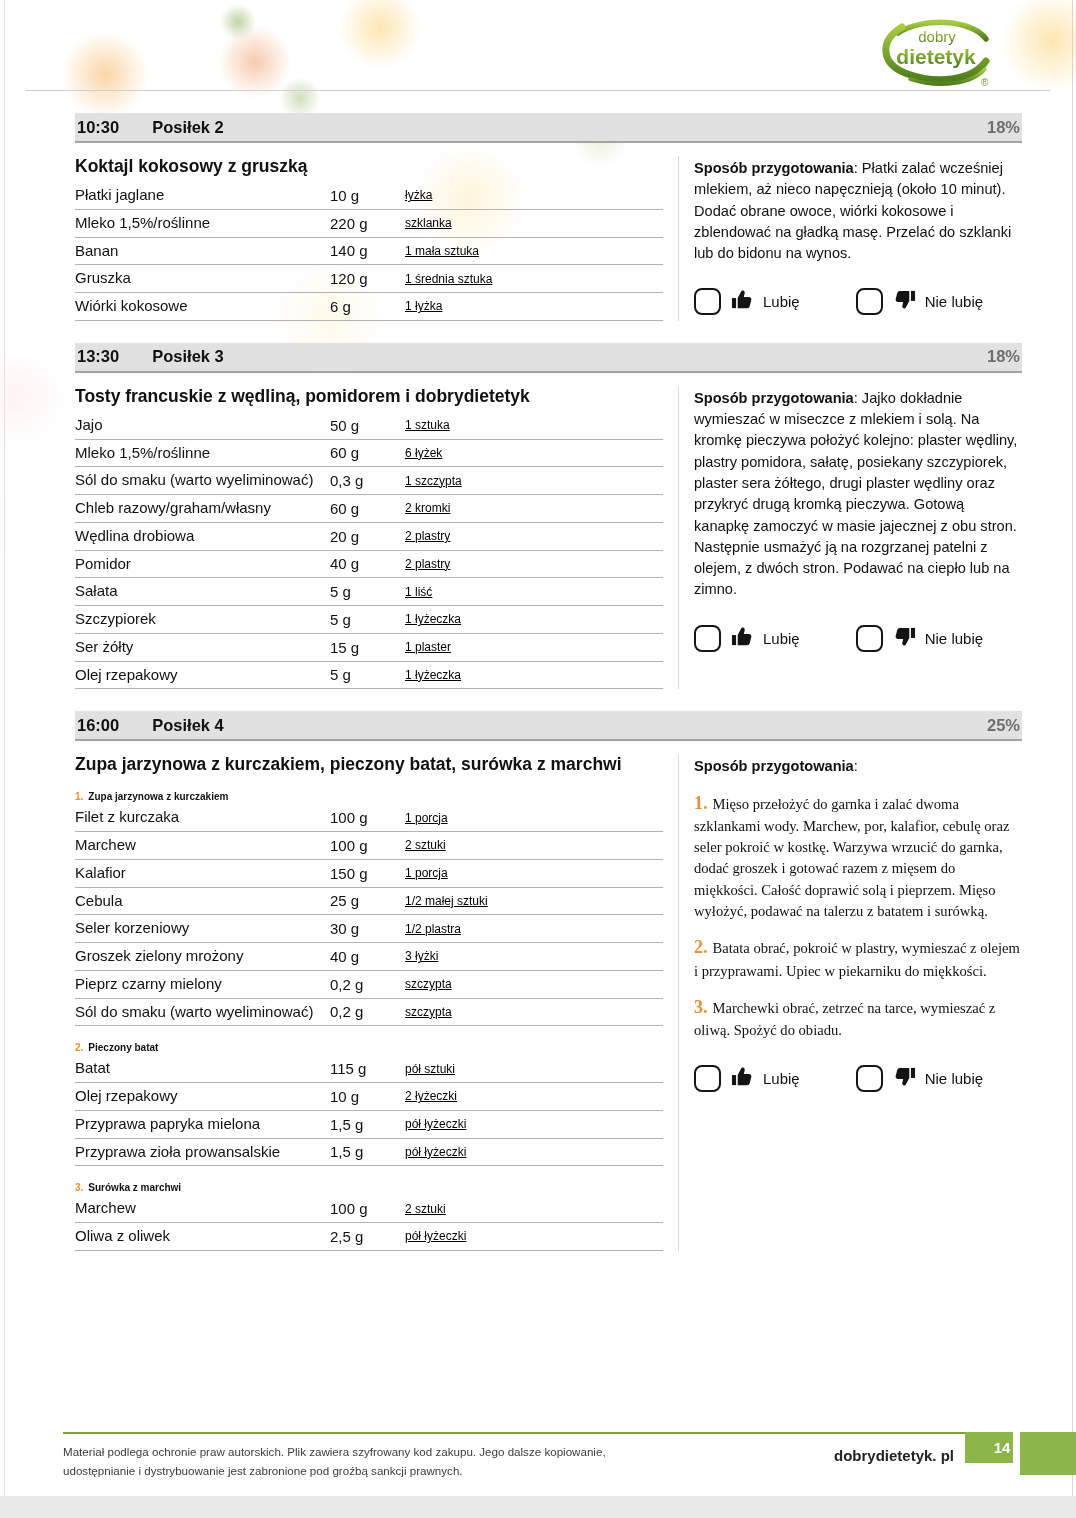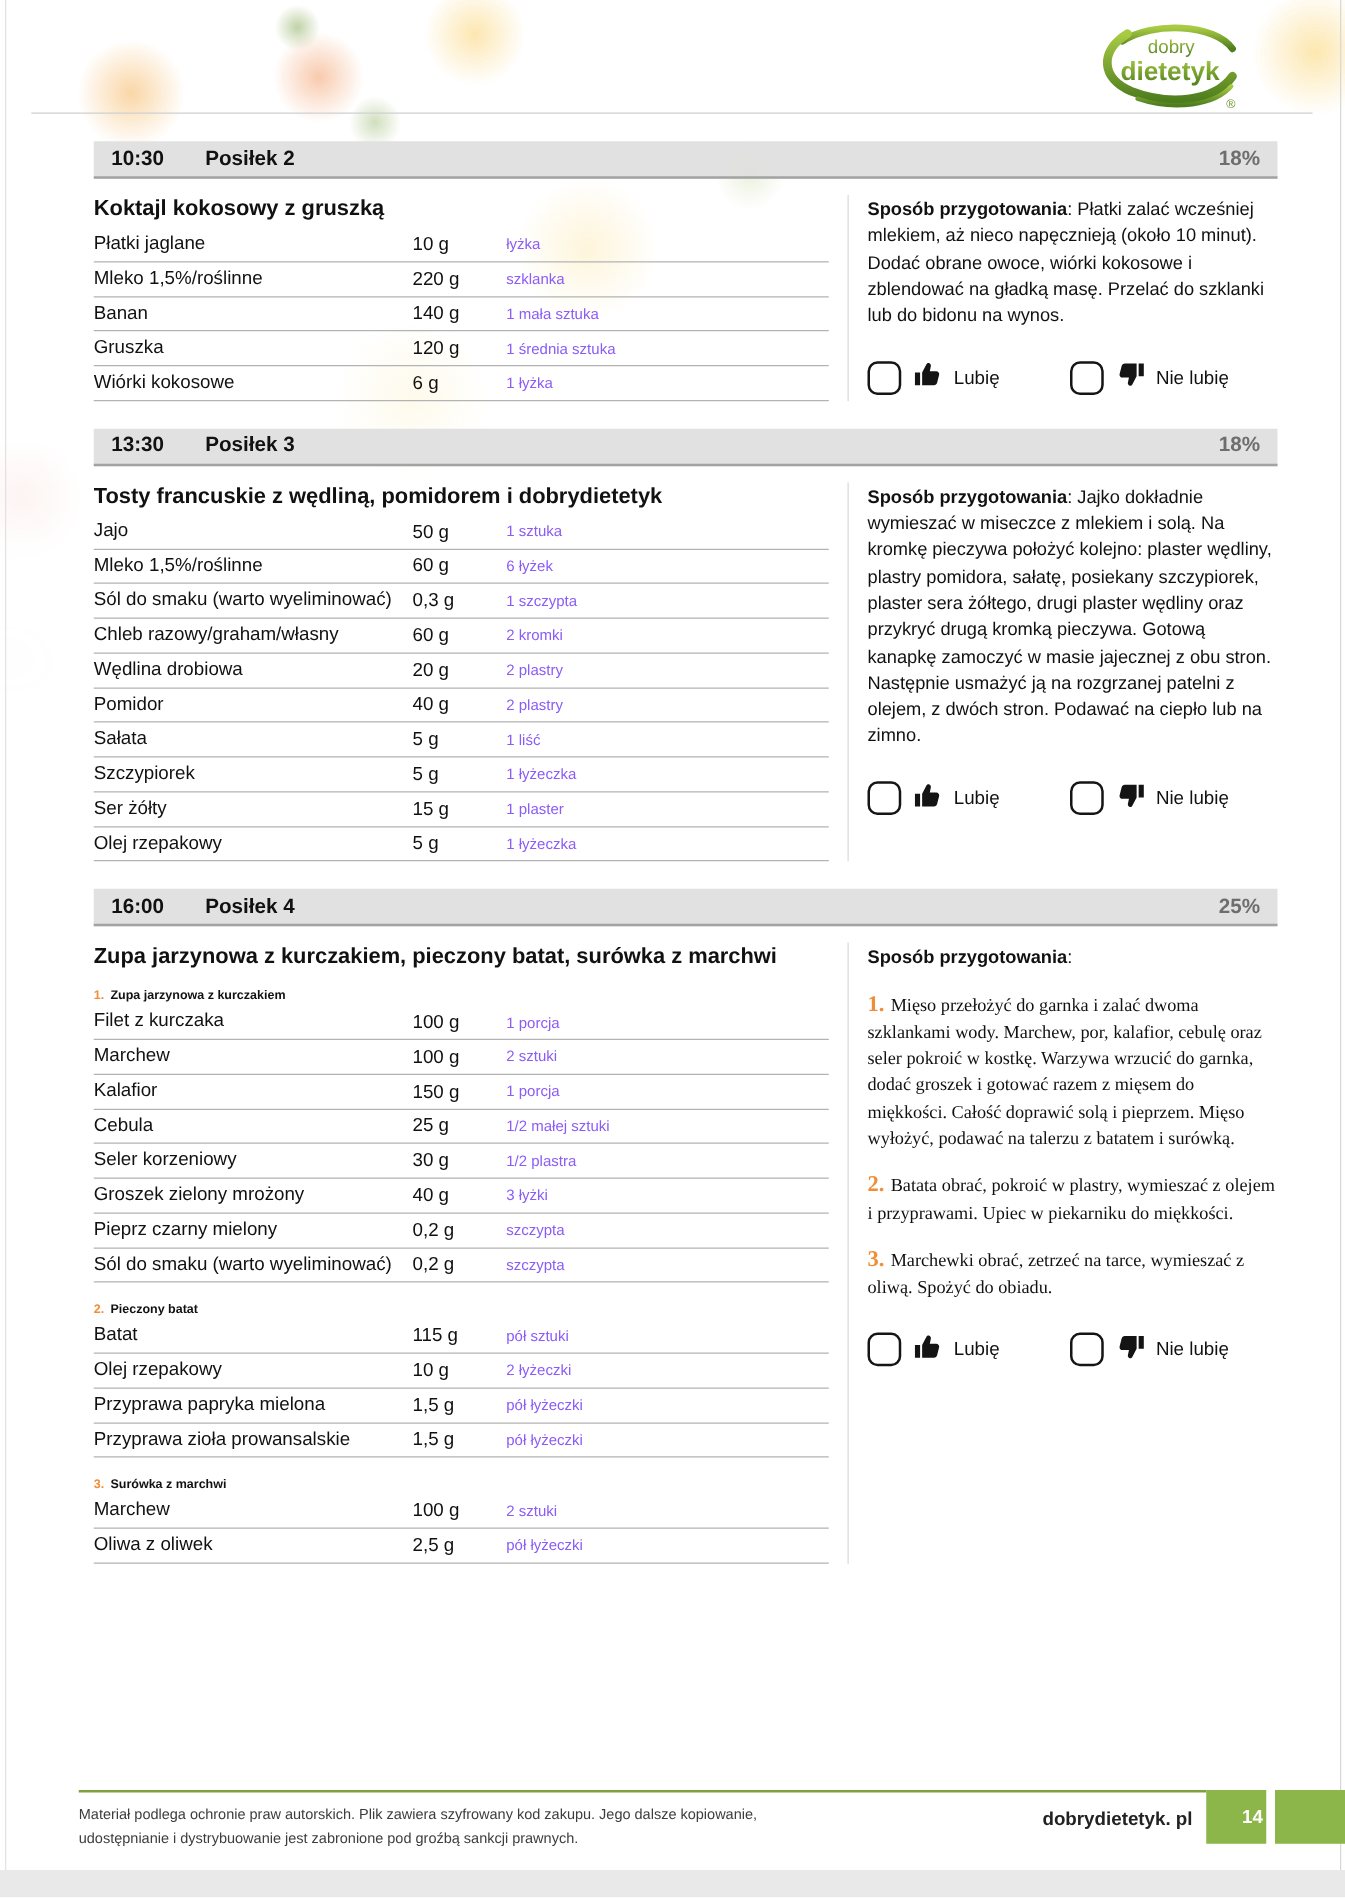--- a/index.html
+++ b/index.html
@@ -35,57 +35,57 @@
 
   .logo { position:absolute; top:16px; right:80px; }
 
   .content { position:absolute; top:113px; left:75px; width:947px; }
 
   .meal { margin-bottom:22px; }
   .bar {
     display:flex; align-items:center; height:30px;
     background:rgba(223,223,223,.93);
     border-bottom:2px solid #a3a3a3;
-    padding:0 14px; font-size:16.5px; font-weight:bold;
+    padding:0 2px; font-size:16.5px; font-weight:bold;
   }
   .bar .time { margin-right:33px; }
   .bar .pct  { margin-left:auto; color:#6e6e6e; }
 
   .meal-body { display:flex; margin-top:13px; }
   .col-left  { width:588px; flex:none; margin-right:15px; }
   .col-right { flex:1; border-left:1px solid #dadada; padding-left:15px; padding-top:2px; }
 
   .title { font-size:17.5px; font-weight:bold; margin:0 0 5px; }
   .groupname { font-size:10px; font-weight:bold; margin:16px 0 2px; }
   .groupname:first-child { margin-top:6px; }
   .gnum { color:#ef8e35; margin-right:5px; }
 
   .row { display:flex; align-items:center; border-bottom:1px solid #b3b3b3; padding:4px 0; min-height:27px; }
   .ing-name   { width:255px; font-size:15px; line-height:1.25; padding-right:6px; }
   .ing-amount { width:75px;  font-size:15px; }
-  .ing-unit   { flex:1; font-size:12px; color:#8b5cf6; }
+  .ing-unit   { flex:1; font-size:12px; color:#000000;text-decoration:underline; }
 
   .prep { font-size:14.6px; line-height:1.46; margin:0 0 12px; }
   .prep b { font-weight:bold; }
   .step { font-size:14.6px; line-height:1.46; margin:0 0 12px;font-family:Liberation Serif, serif; }
   .step-num { color:#ef8e35; font-weight:bold; font-size:18px; margin-right:5px; }
 
   .like-row { display:flex; align-items:center; margin-top:24px; }
   .like-group { display:flex; align-items:center; }
   .like-group + .like-group { margin-left:56px; }
   .cb { width:27px; height:27px; border:2.5px solid #151515; border-radius:8px; background:#fff; flex:none; }
   .thumb { margin:0 9px 0 10px; flex:none; }
   .thumb.down svg { transform:rotate(180deg); }
   .like-label { font-size:15px; }
 
   .footer { position:absolute; left:0; top:1430px; width:1076px; height:66px; }
   .footer-rule { position:absolute; left:63px; top:2px; width:902px; height:2px; background:#7fa13c; }
   .disclaimer { position:absolute; left:63px; top:13px; width:565px; font-size:11.6px; color:#3d3d3d; line-height:1.6; }
   .brand { position:absolute; right:122px; top:17px; font-size:15px; font-weight:bold; color:#222; }
-  .page-square { position:absolute; left:965px; top:2px; width:48px; height:43px; background:#8cb54a;
+  .page-square { position:absolute; left:965px; top:2px; width:48px; height:31px; background:#8cb54a;
                  color:#fff; font-size:15px; font-weight:bold; display:flex; align-items:center; justify-content:center;padding-left:26px; }
   .edge-block { position:absolute; left:1020px; top:2px; width:56px; height:43px; background:#8cb54a; }
   .bottom-strip { position:absolute; left:0; bottom:0; width:1076px; height:22px; background:#e9e9e9; }
 </style>
 </head>
 <body>
 
 <div class="bg-fruits"></div>
 <div class="page-left-border"></div>
 <div class="page-right-border"></div>

